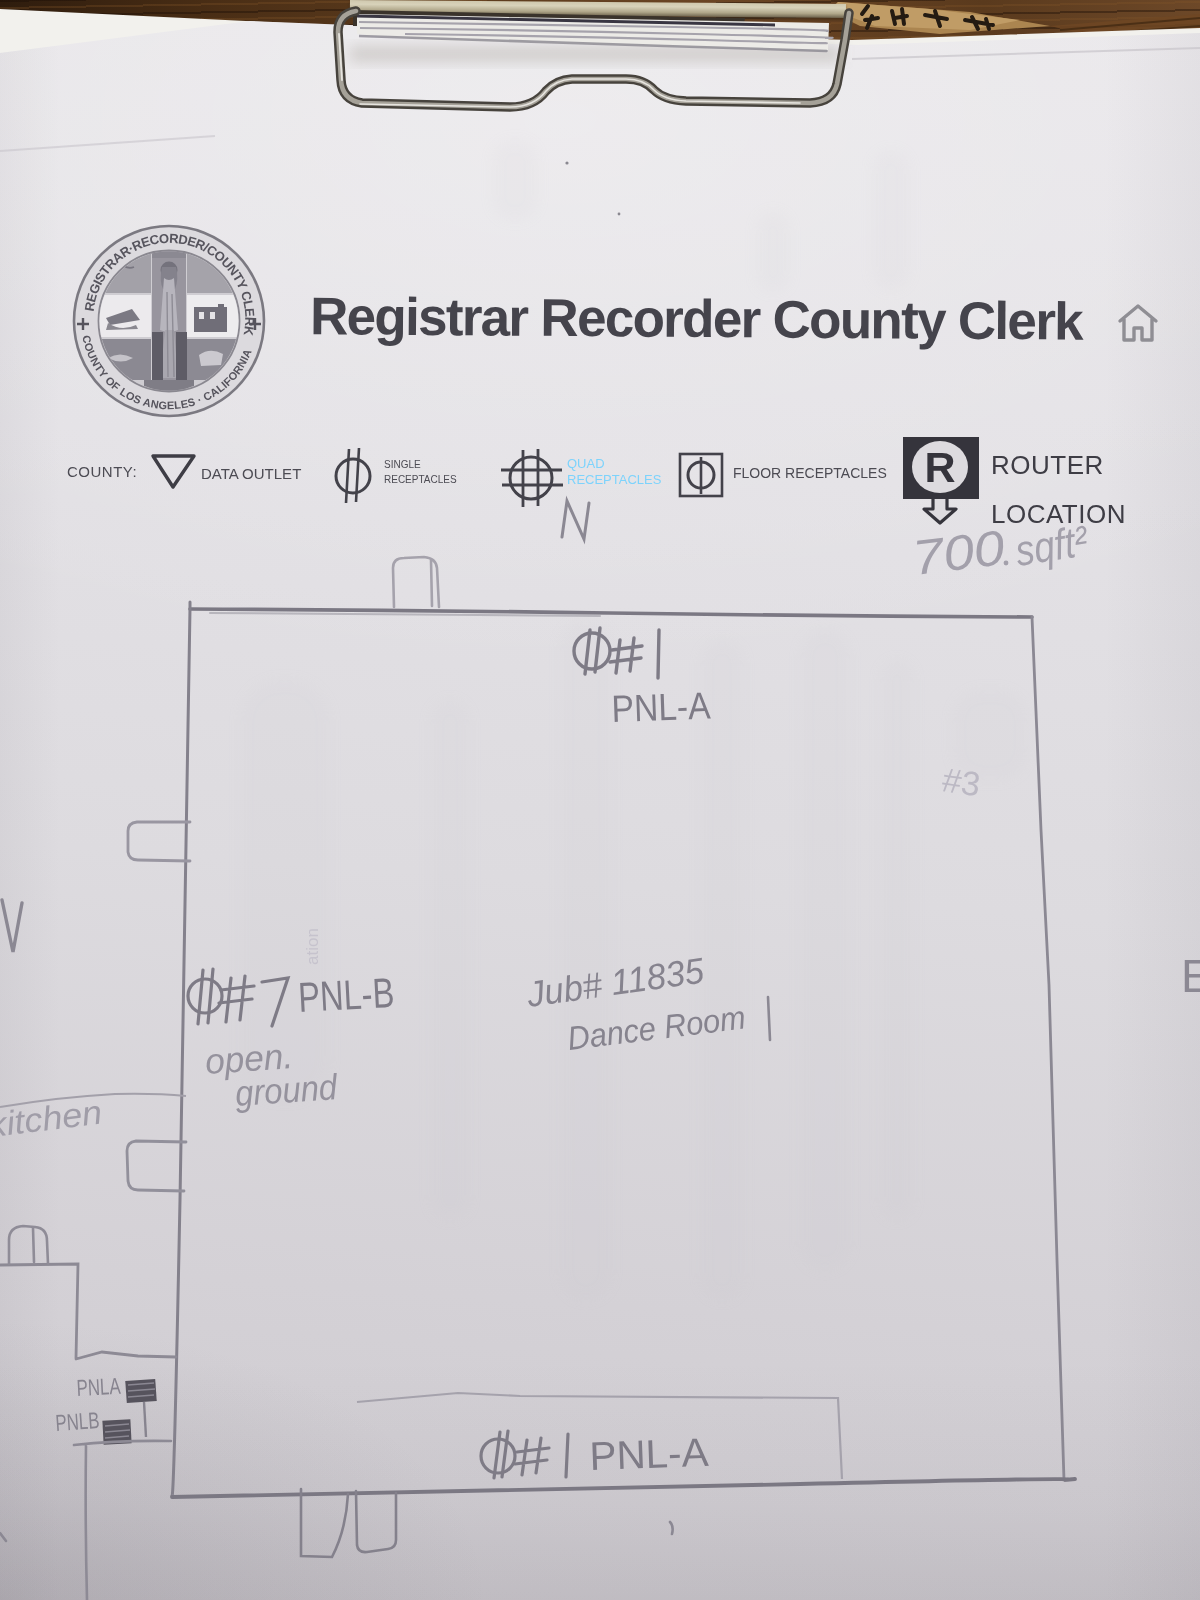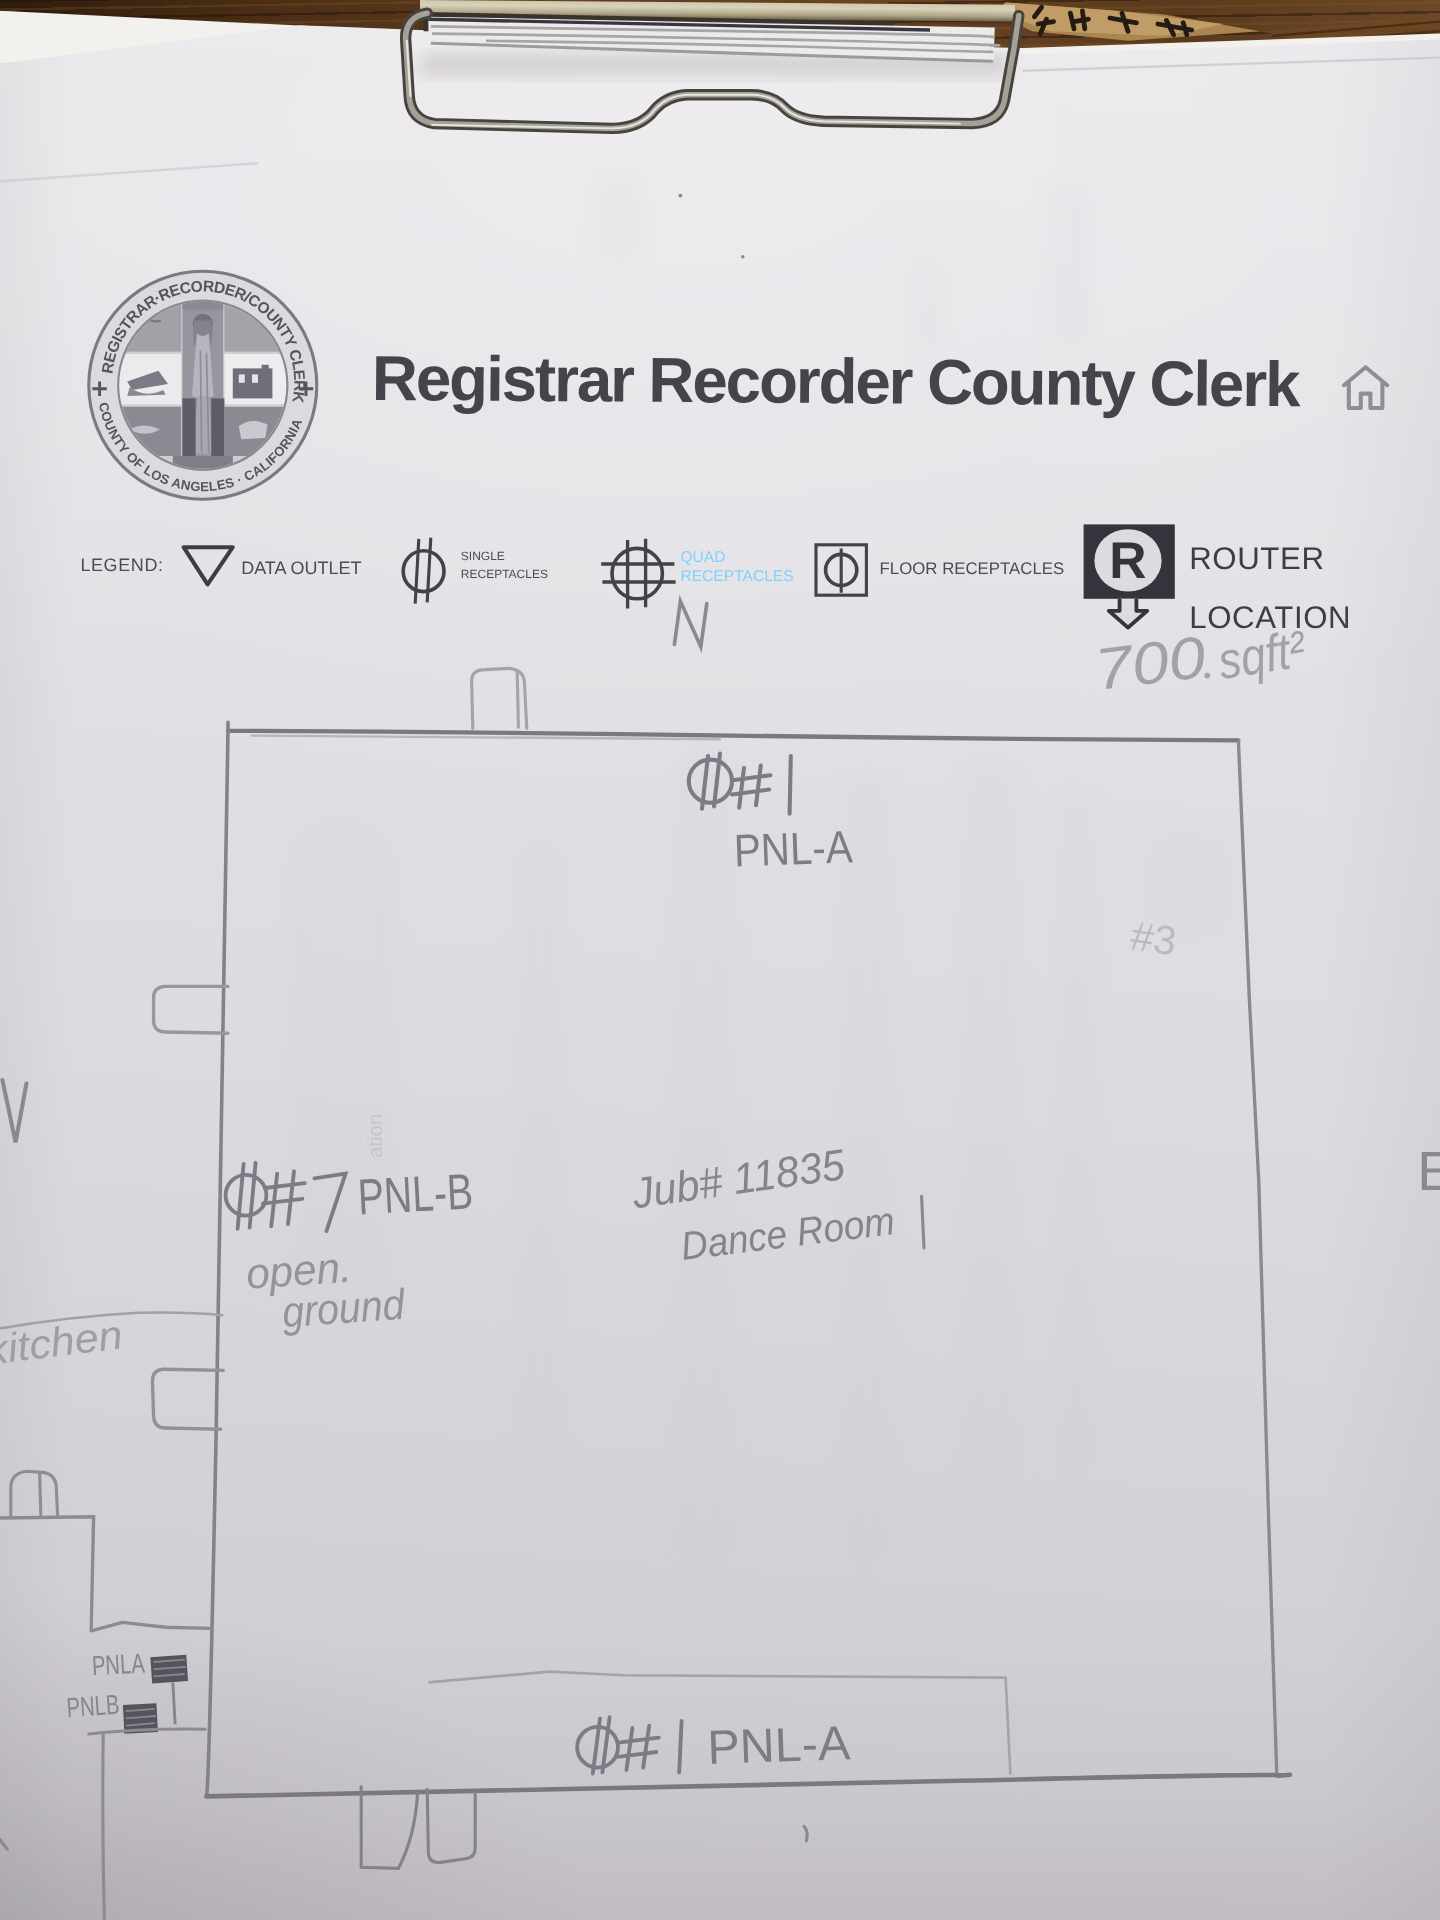--- a/index.html
+++ b/index.html
@@ -82,21 +82,21 @@
     <path d="M179,102 h12 M185,96 v12"></path>
   </g>
 </svg>
 
 <div class="abs" style="left:310px;top:288px;width:790px;font-weight:bold;font-size:53px;letter-spacing:-1.7px;color:#45444c;white-space:nowrap;transform:rotate(0.4deg);">Registrar Recorder County Clerk</div>
 
 <svg class="abs" style="left:1114px;top:300px;" width="48" height="46" viewBox="0 0 48 46">
   <path d="M6,21 L24,6 L42,21 M10,19 V40 H20 V28 H28 V40 H38 V19" fill="none" stroke="#8f8e94" stroke-width="3.4" stroke-linejoin="round" stroke-linecap="round"></path>
 </svg>
 
-<div class="abs" style="left:67px;top:463px;font-size:15px;color:#4c4b53;letter-spacing:0.5px;">LEGEND:</div>
+<div class="abs" style="left:67px;top:463px;font-size:15px;color:#4c4b53;letter-spacing:0.5px;">COUNTY:</div>
 
 <svg class="abs" style="left:150px;top:453px;" width="48" height="38" viewBox="0 0 48 38">
   <path d="M3,3 H44 L23,34 Z" fill="none" stroke="#3e3d45" stroke-width="3.4" stroke-linejoin="round"></path>
 </svg>
 
 <div class="abs" style="left:201px;top:465px;font-size:15px;color:#4c4b53;">DATA OUTLET</div>
 
 <svg class="abs" style="left:330px;top:444px;" width="48" height="64" viewBox="0 0 48 64">
   <circle cx="23" cy="32" r="17" fill="none" stroke="#43424a" stroke-width="3"></circle>
   <path d="M19,5 L16,59 M29,4 L26,58" stroke="#43424a" stroke-width="2.6" fill="none"></path>

